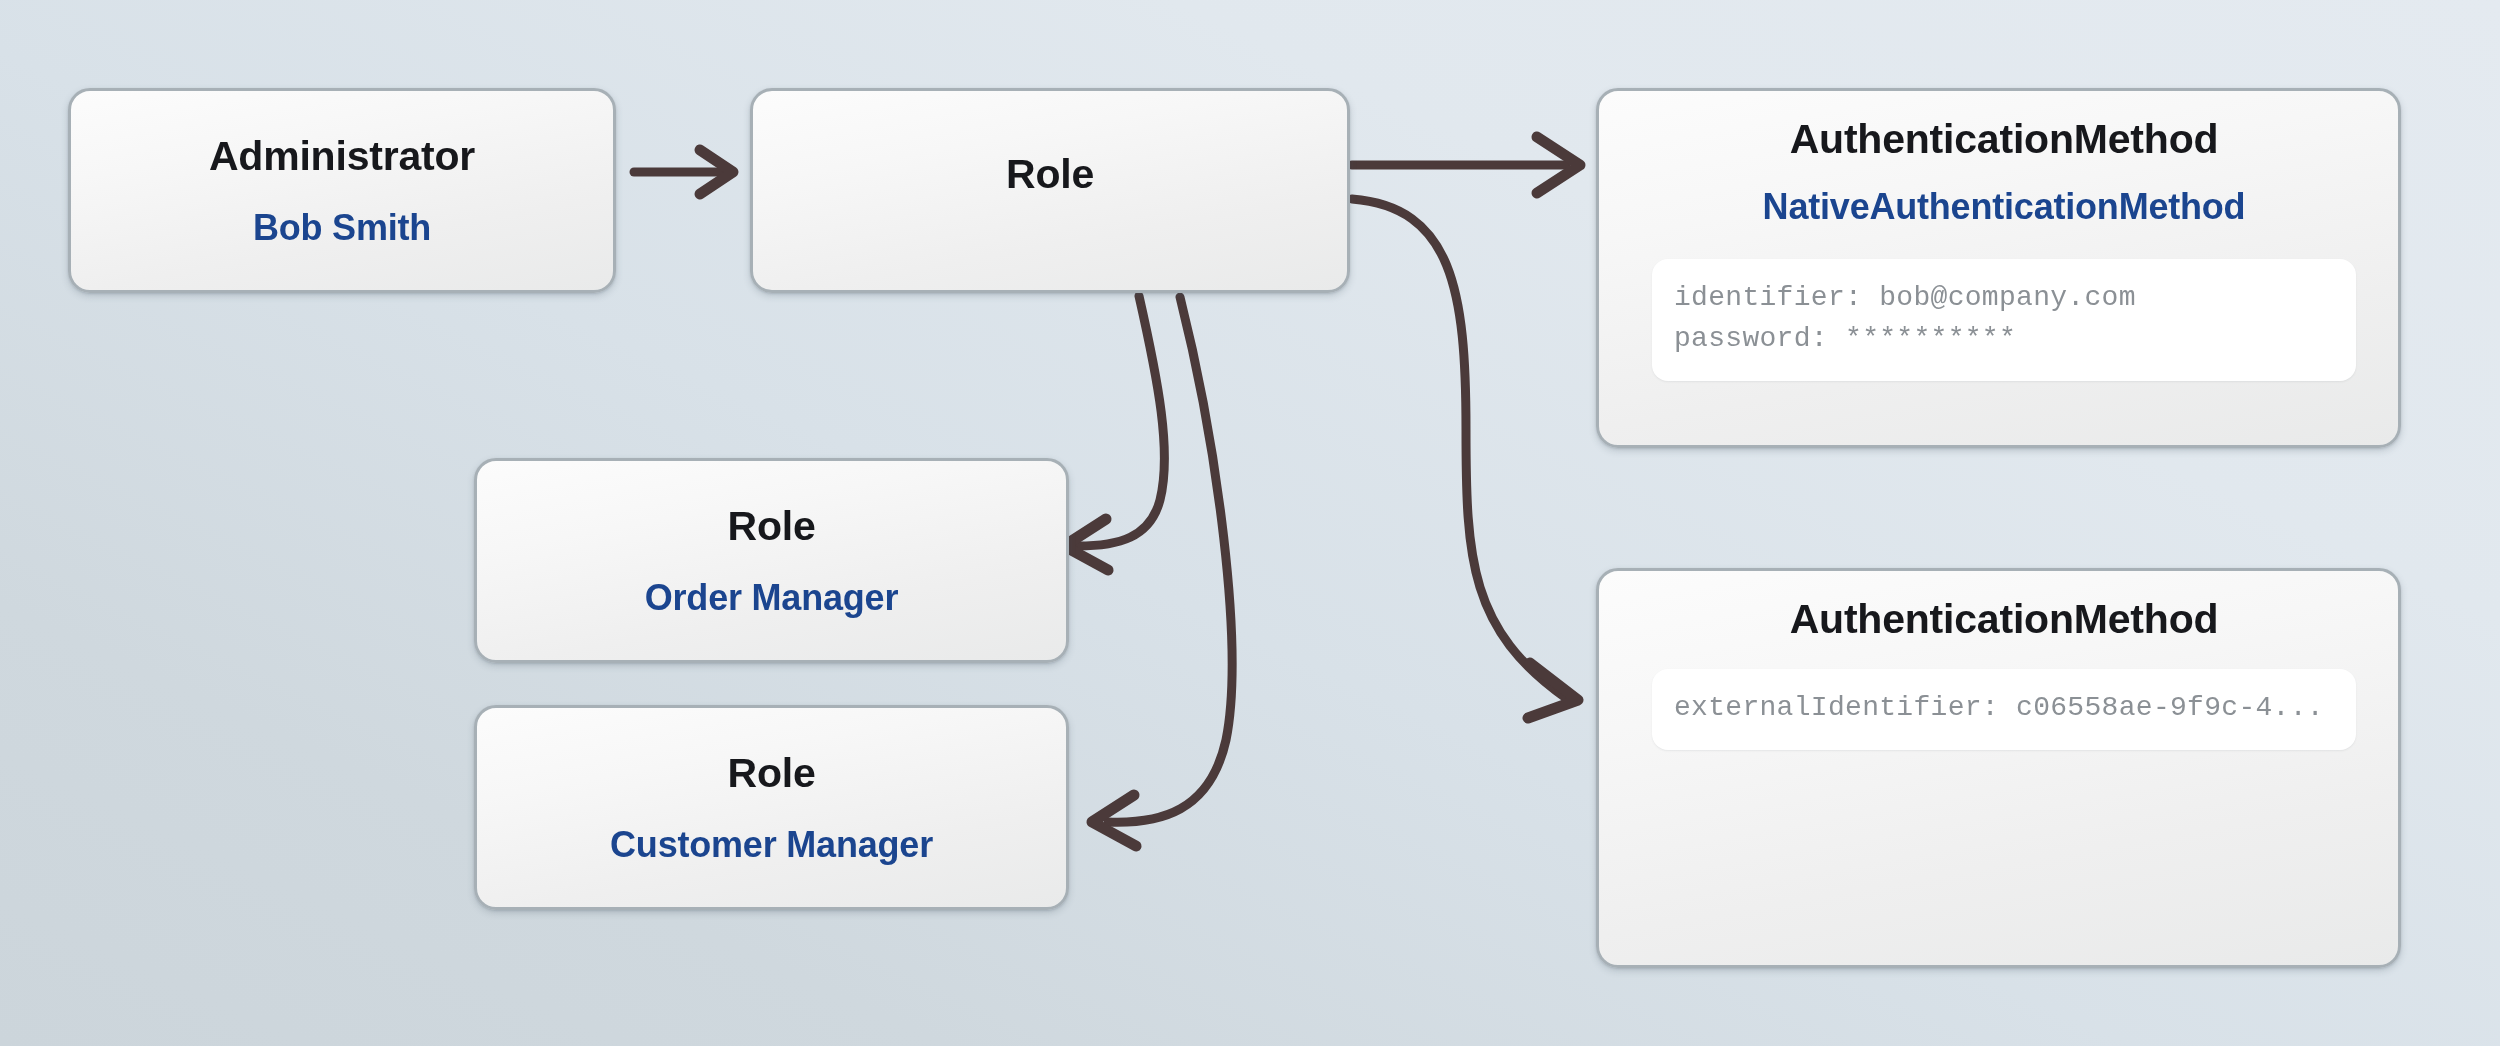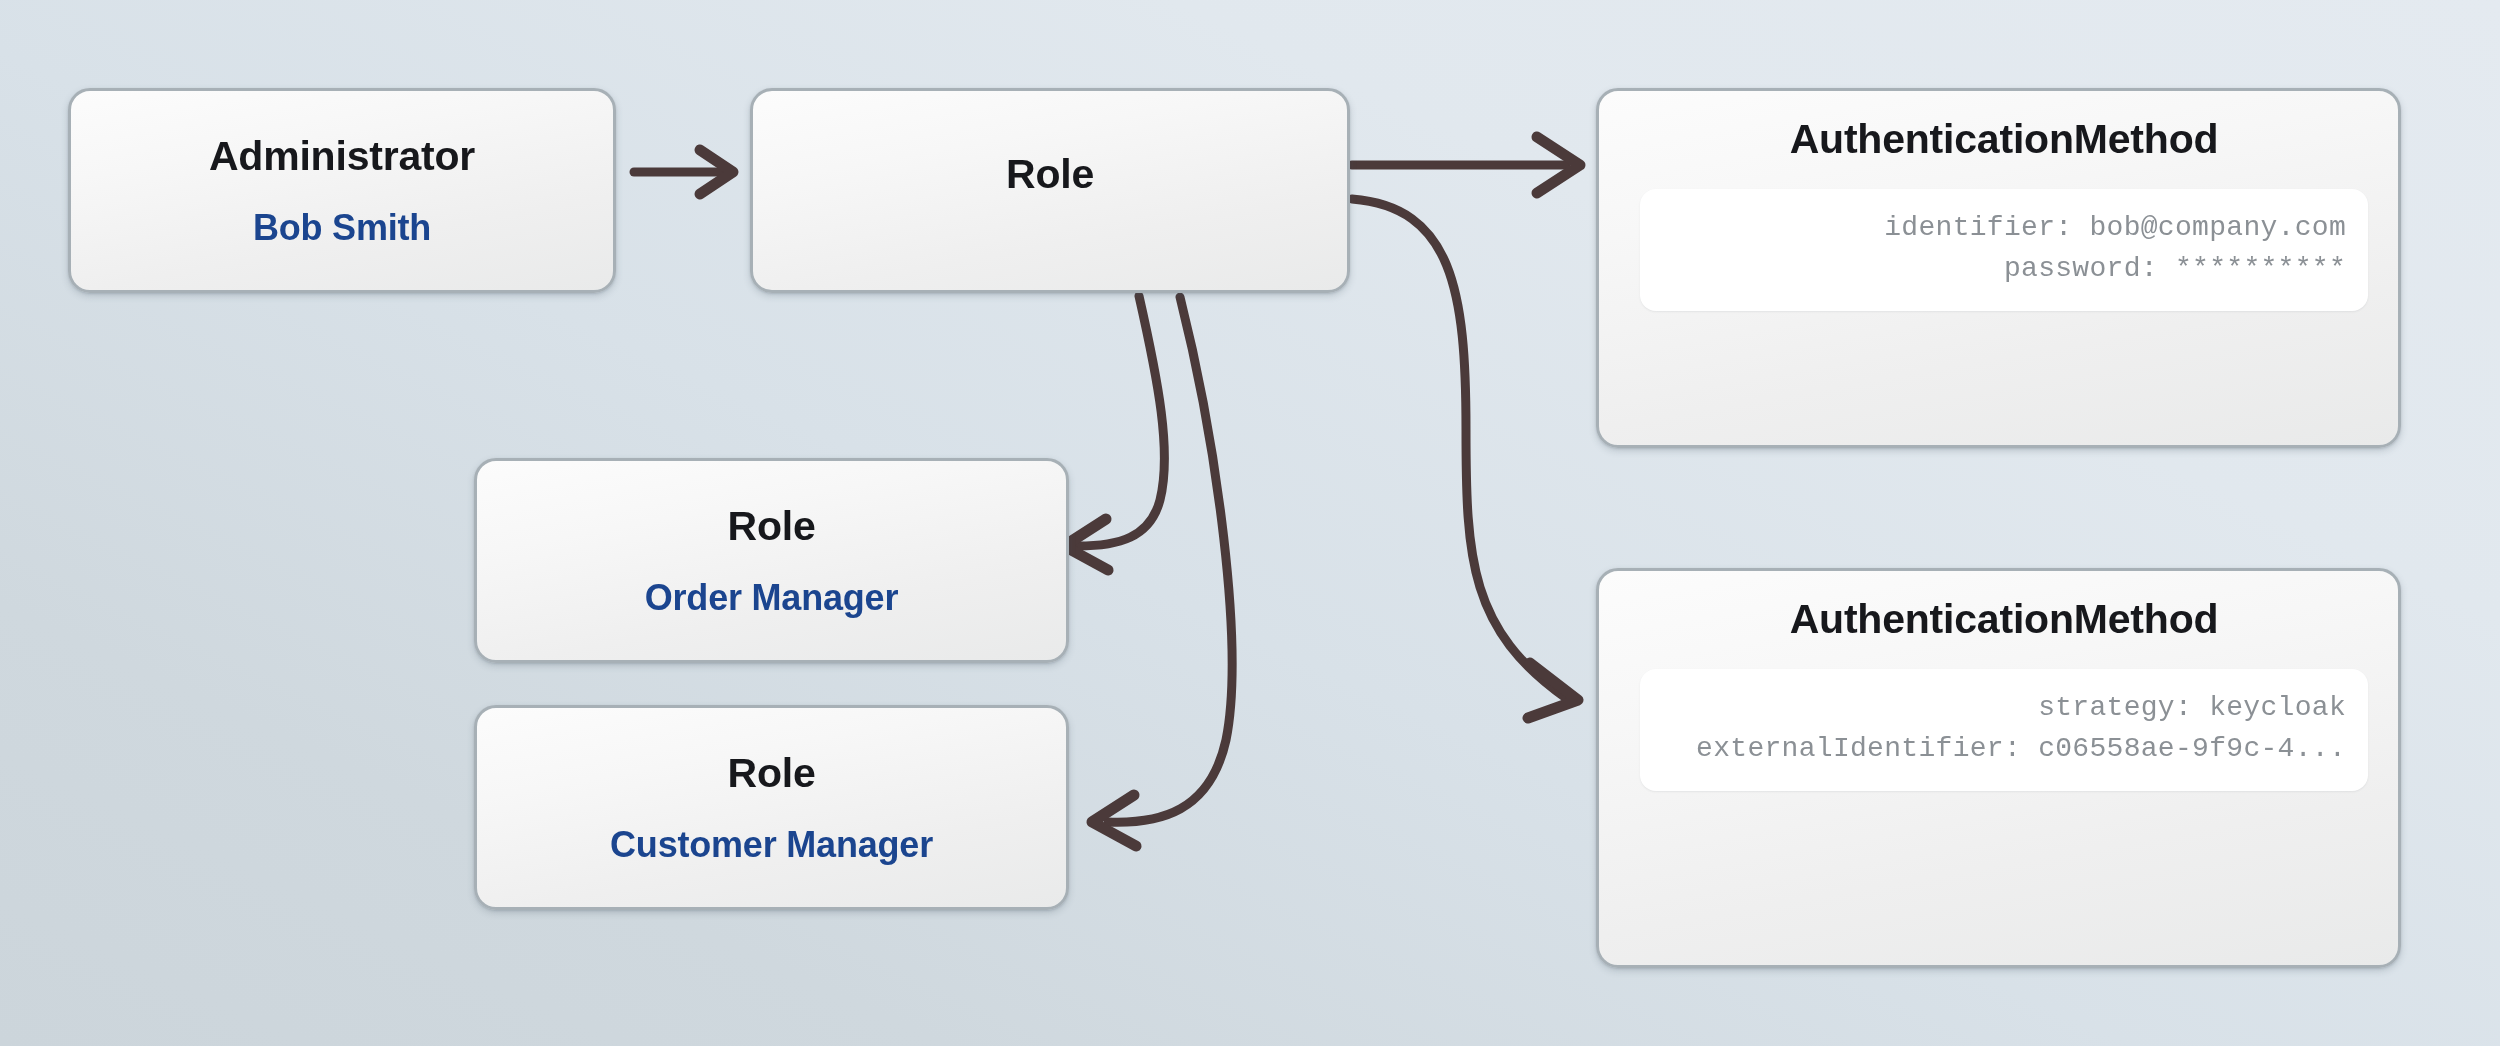--- a/index.html
+++ b/index.html
@@ -40,25 +40,25 @@
   .node.simple{
     display:flex;flex-direction:column;align-items:center;justify-content:center;
   }
   .node.simple .type{margin-bottom:33px;}
 
   
   .node.detail{padding:28px 0 0 11px;}
   .node.detail .type{margin-bottom:29px;}
   .node.detail .name{margin-bottom:34px;}
   .props{
-    margin:0 30px;
+    margin:0 42px;
     background:#ffffff;
     border-radius:16px;
     padding:19px 22px 21px 22px;
-    text-align:right;
+    text-align:left;
     box-shadow:0 1px 2px rgba(90,100,110,.10);
   }
   .props .row{
     font-family:"Liberation Mono",monospace;
     font-size:28px;
     line-height:1.46;
     color:#8b9095;
     white-space:pre;
     letter-spacing:.3px;
   }
@@ -122,27 +122,27 @@
     <div class="name">Order Manager</div>
   </div>
 
   <div class="node simple" style="left:474px;top:705px;width:595px;height:205px;">
     <div class="type">Role</div>
     <div class="name">Customer Manager</div>
   </div>
 
   <div class="node detail" style="left:1596px;top:88px;width:805px;height:360px;">
     <div class="type">AuthenticationMethod</div>
+    <div class="name">NativeAuthenticationMethod</div>
     <div class="props">
       <div class="row">identifier: bob@company.com</div>
       <div class="row">password: **********</div>
     </div>
   </div>
 
   <div class="node detail" style="left:1596px;top:568px;width:805px;height:400px;">
     <div class="type">AuthenticationMethod</div>
     <div class="props">
-      <div class="row">strategy: keycloak</div>
       <div class="row">externalIdentifier: c06558ae-9f9c-4...</div>
     </div>
   </div>
 
 </div>
 
 </body></html>

